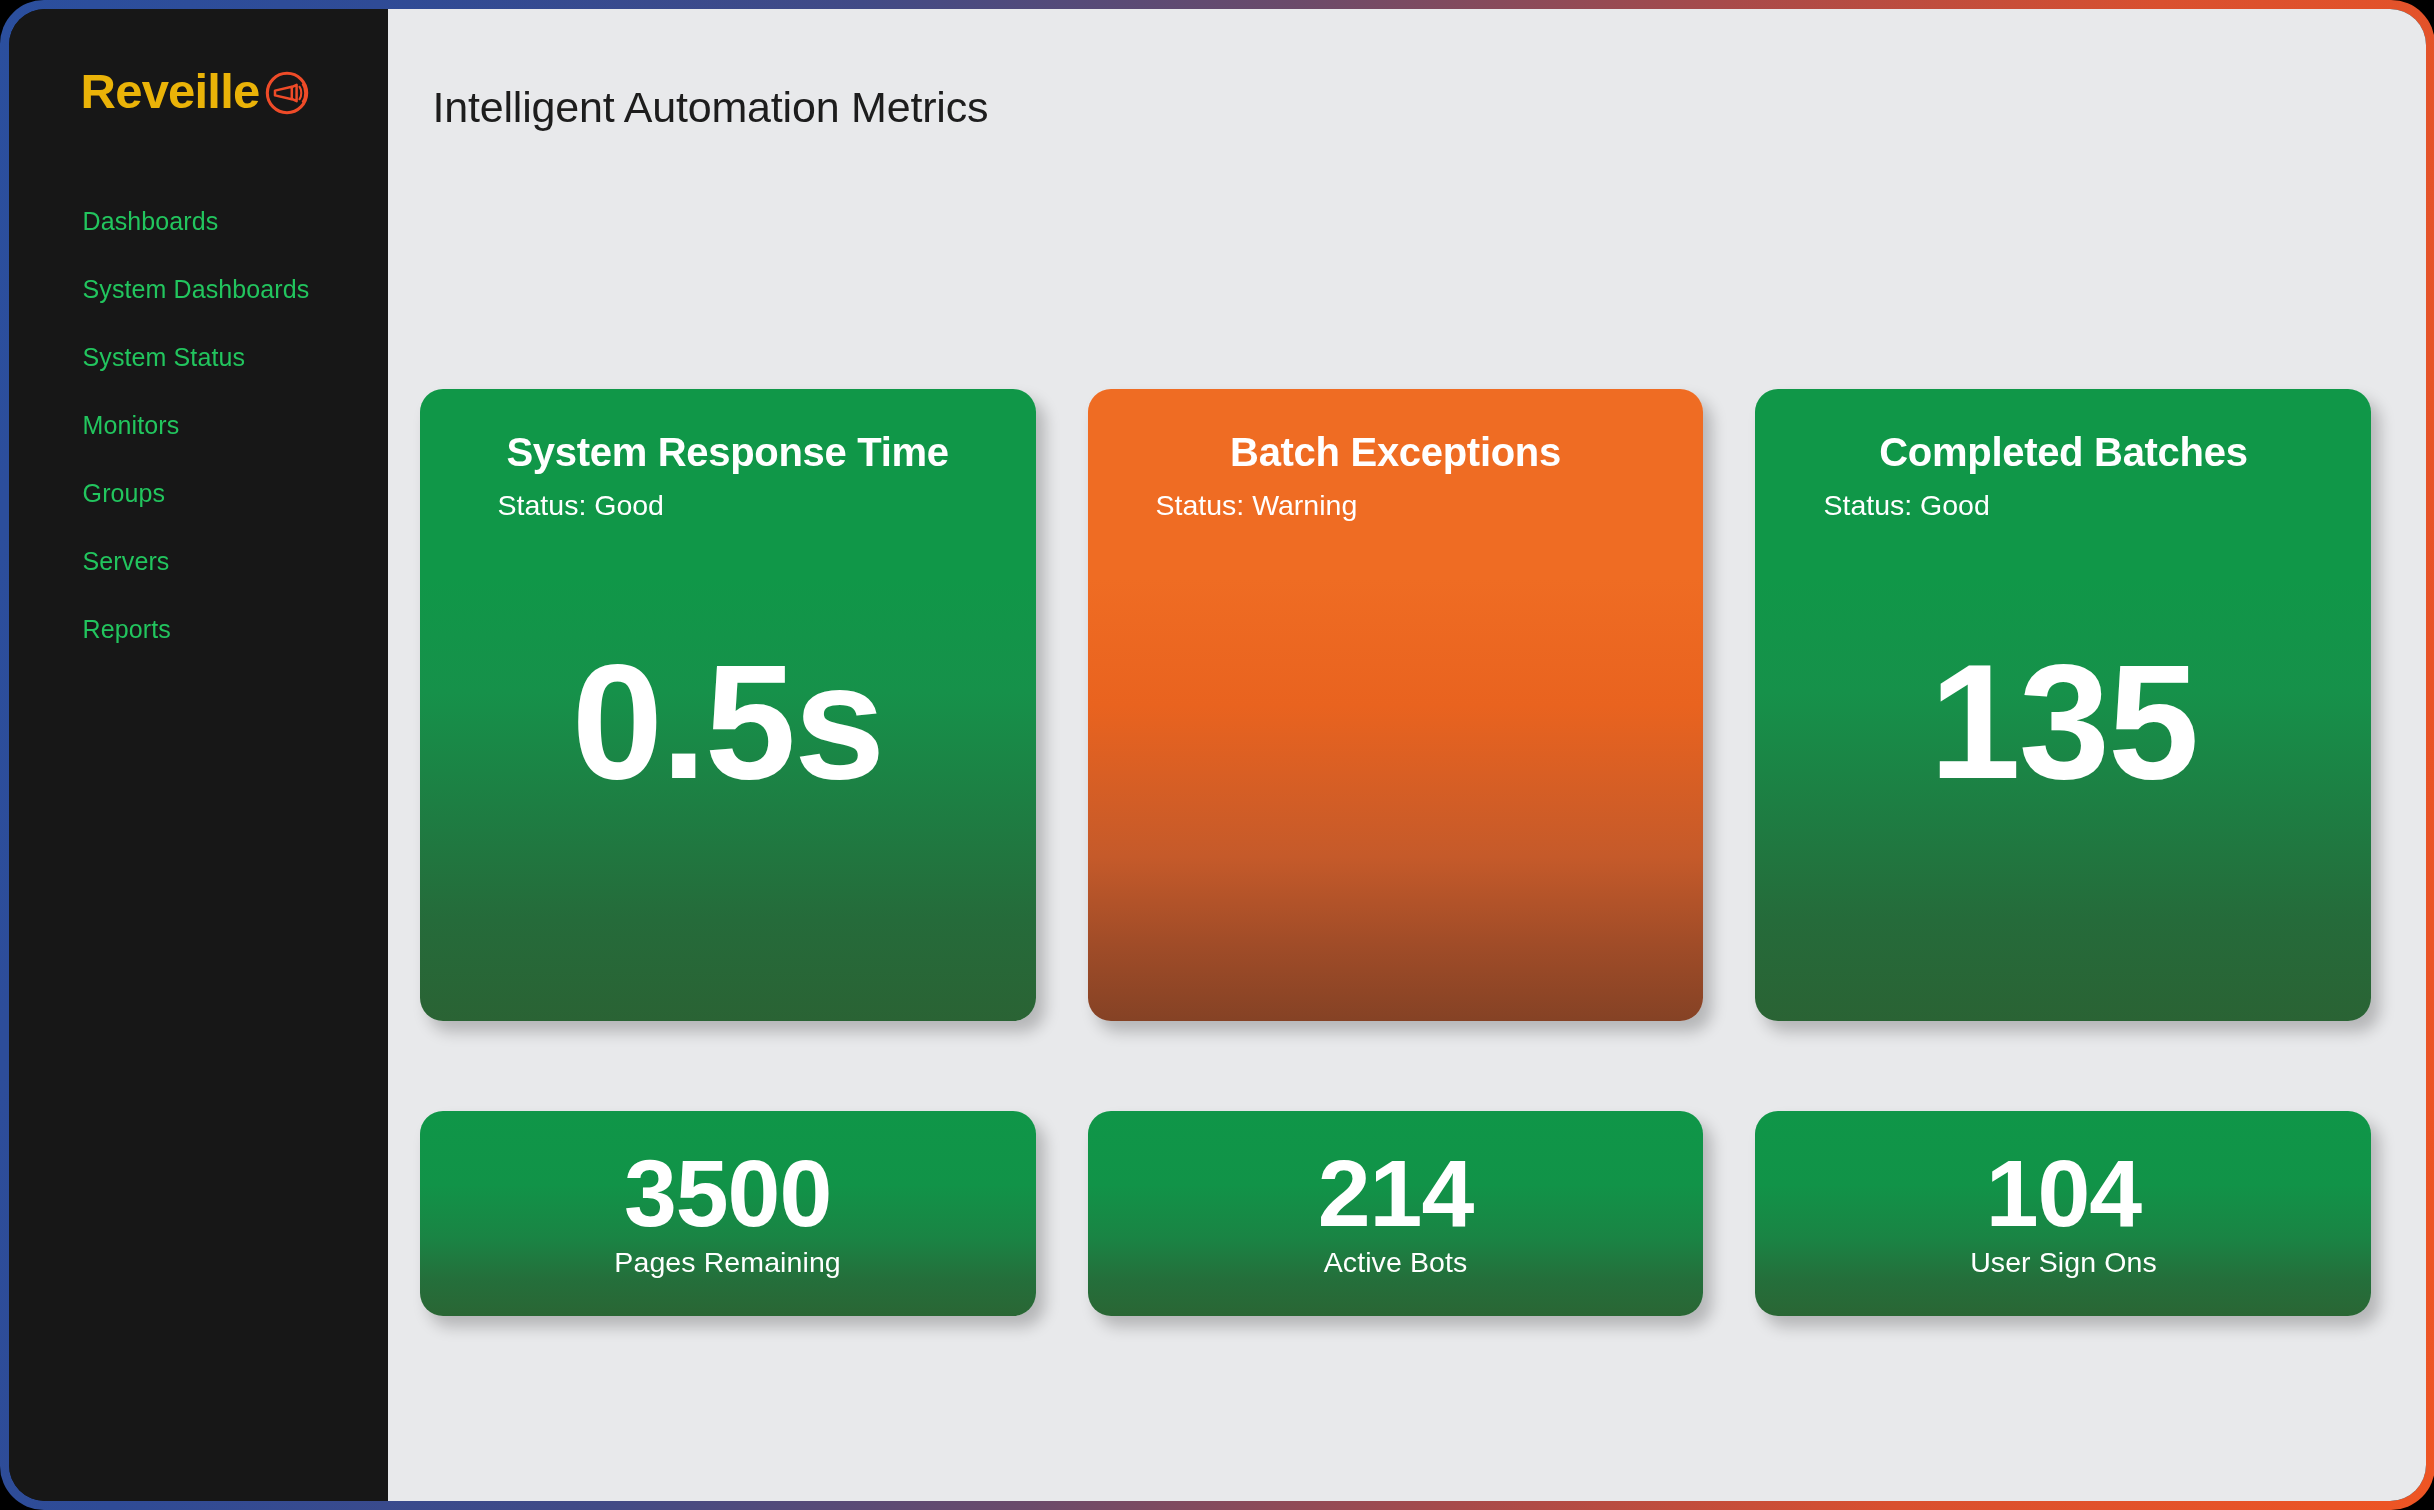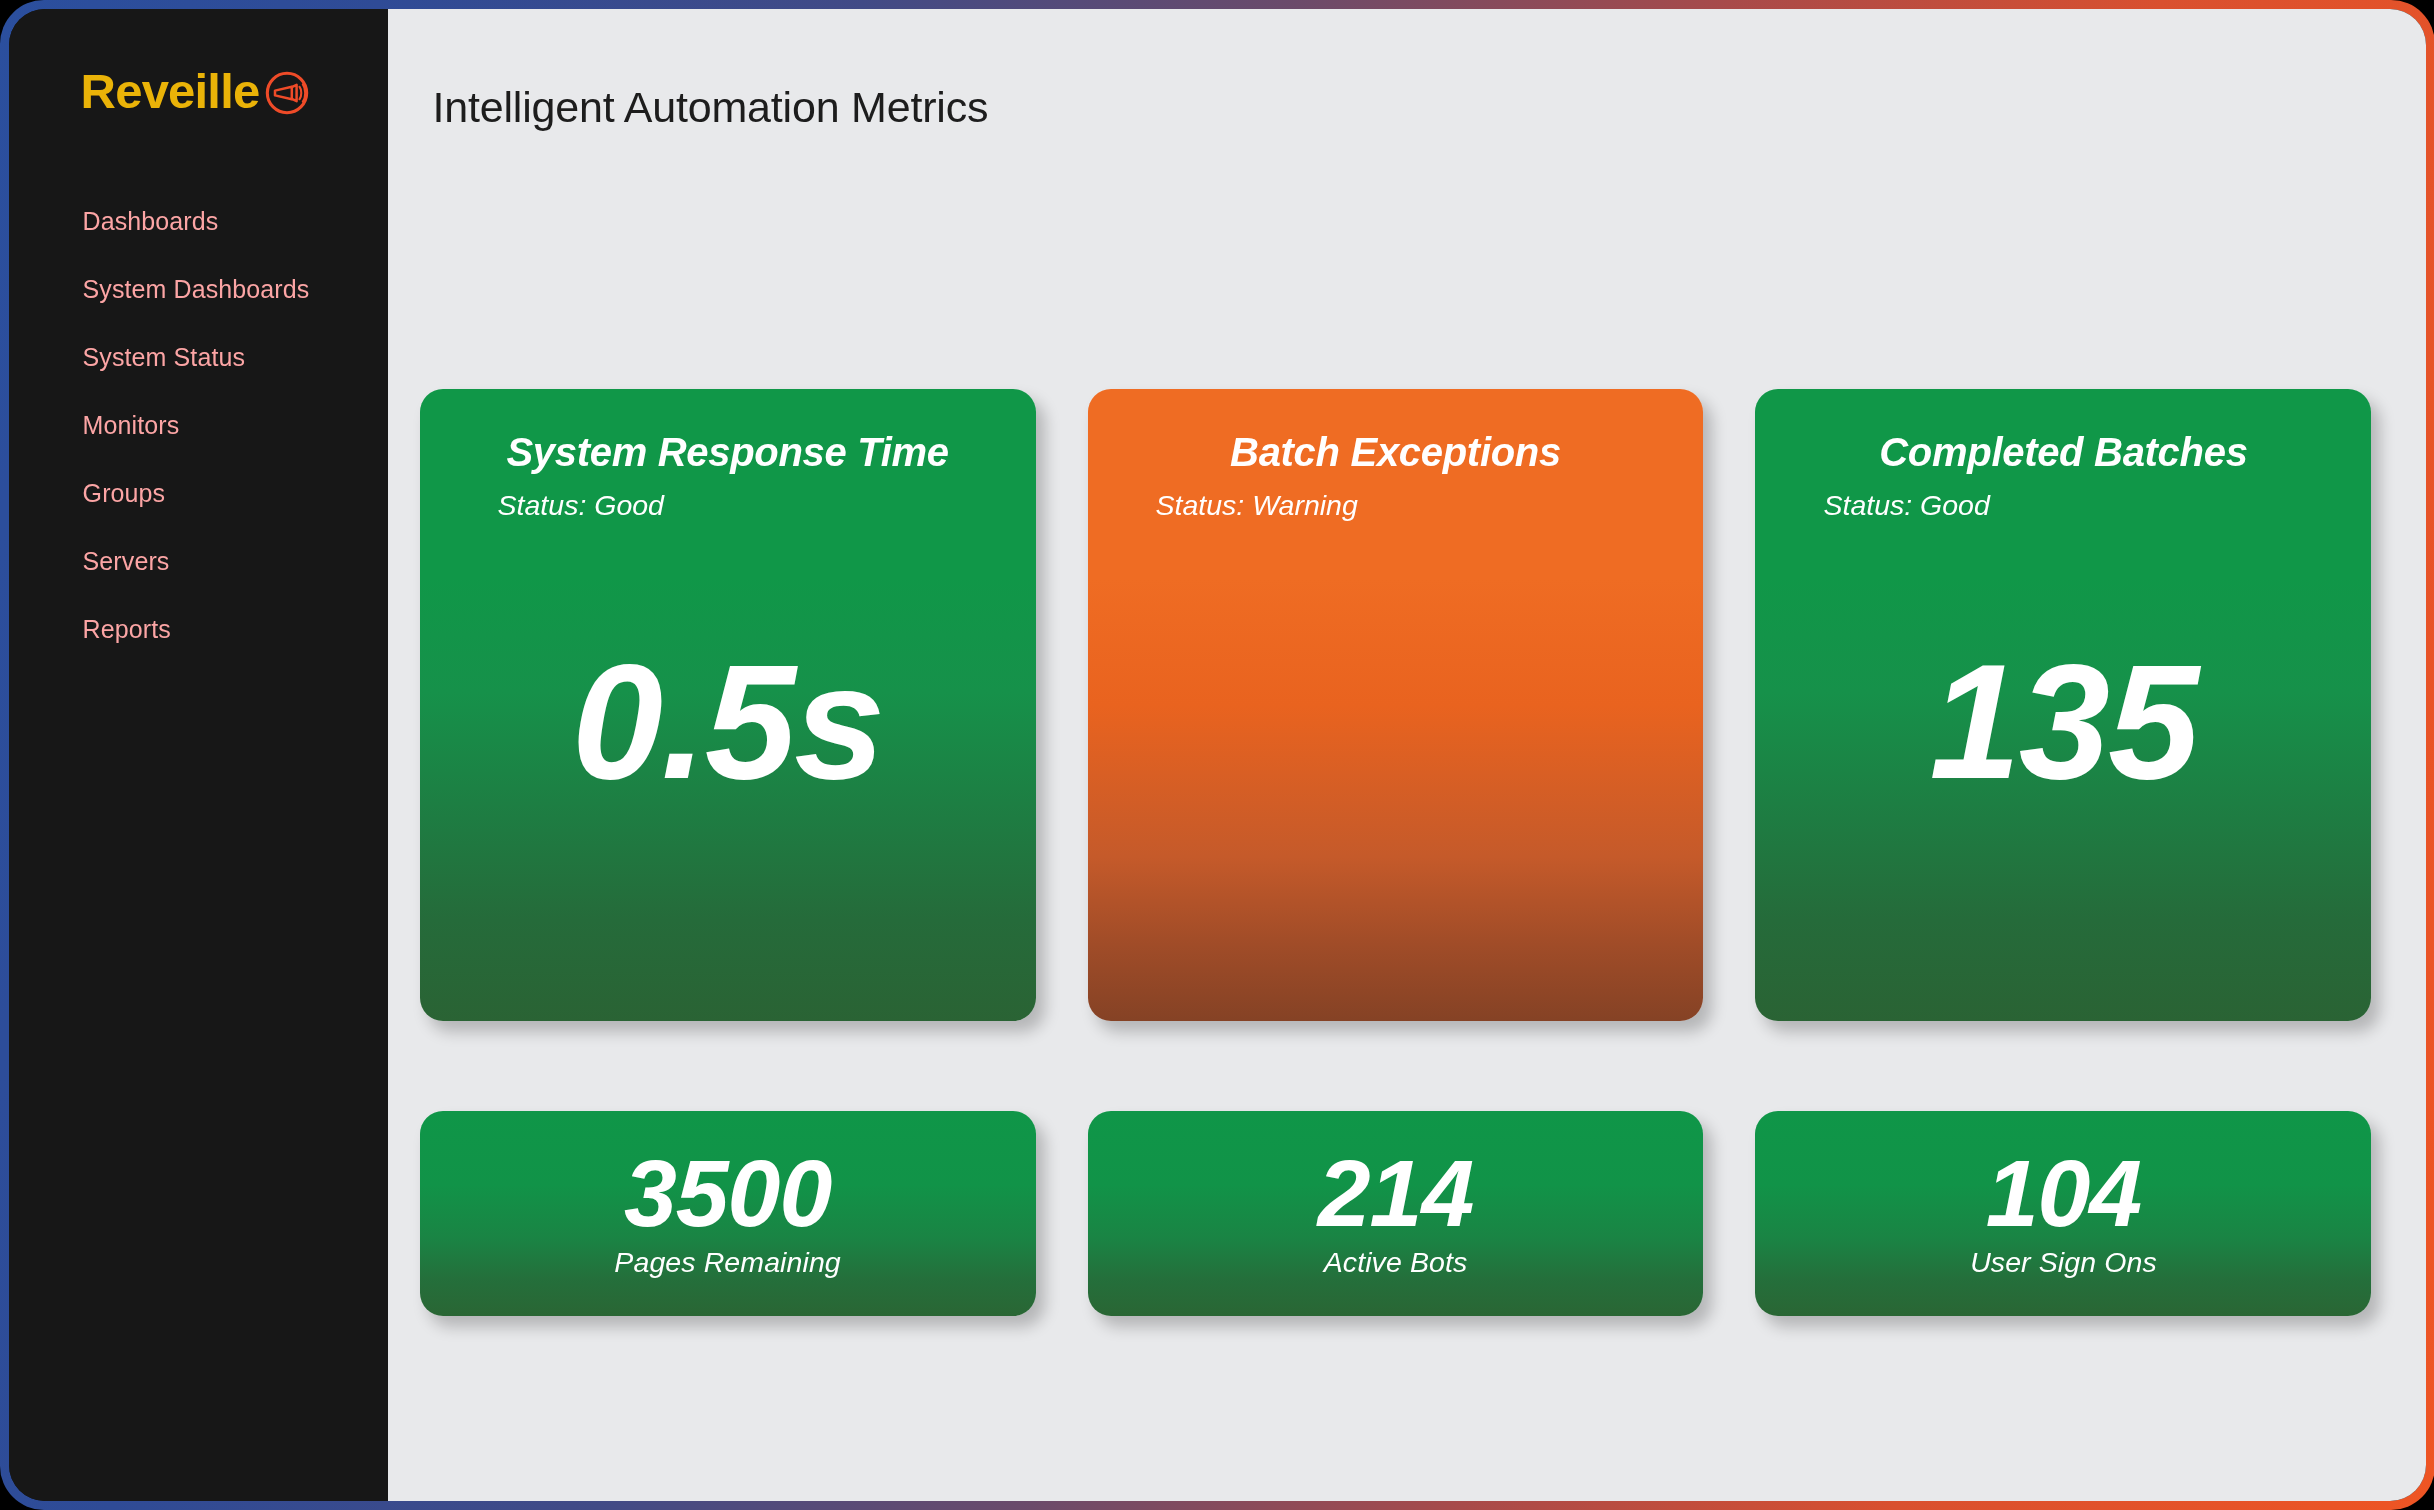--- a/index.html
+++ b/index.html
@@ -76,21 +76,21 @@
     list-style: none;
   }
   .nav-item {
     height: 68px;
     display: flex;
     align-items: center;
     padding-left: 74px;
     cursor: pointer;
   }
   .nav-label {
-    color: #fca5a5;
+    color: #22c55e;
     font-size: 25px;
     font-weight: normal;
     letter-spacing: 0.1px;
     white-space: nowrap;
   }
 
   
   #content {
     flex: 1 1 auto;
     background: #e8e9eb;
@@ -108,21 +108,20 @@
     font-weight: normal;
     letter-spacing: -0.2px;
     white-space: nowrap;
   }
 
   #cards-area {
     position: absolute;
     left: 32px;
     top: 380px;
     right: 55px;
-    font-style: italic;
   }
 
   .card-row {
     display: flex;
     gap: 52px;
   }
   .card-row.row-bottom { margin-top: 90px; }
 
   .metric-card {
     flex: 1 1 0;

